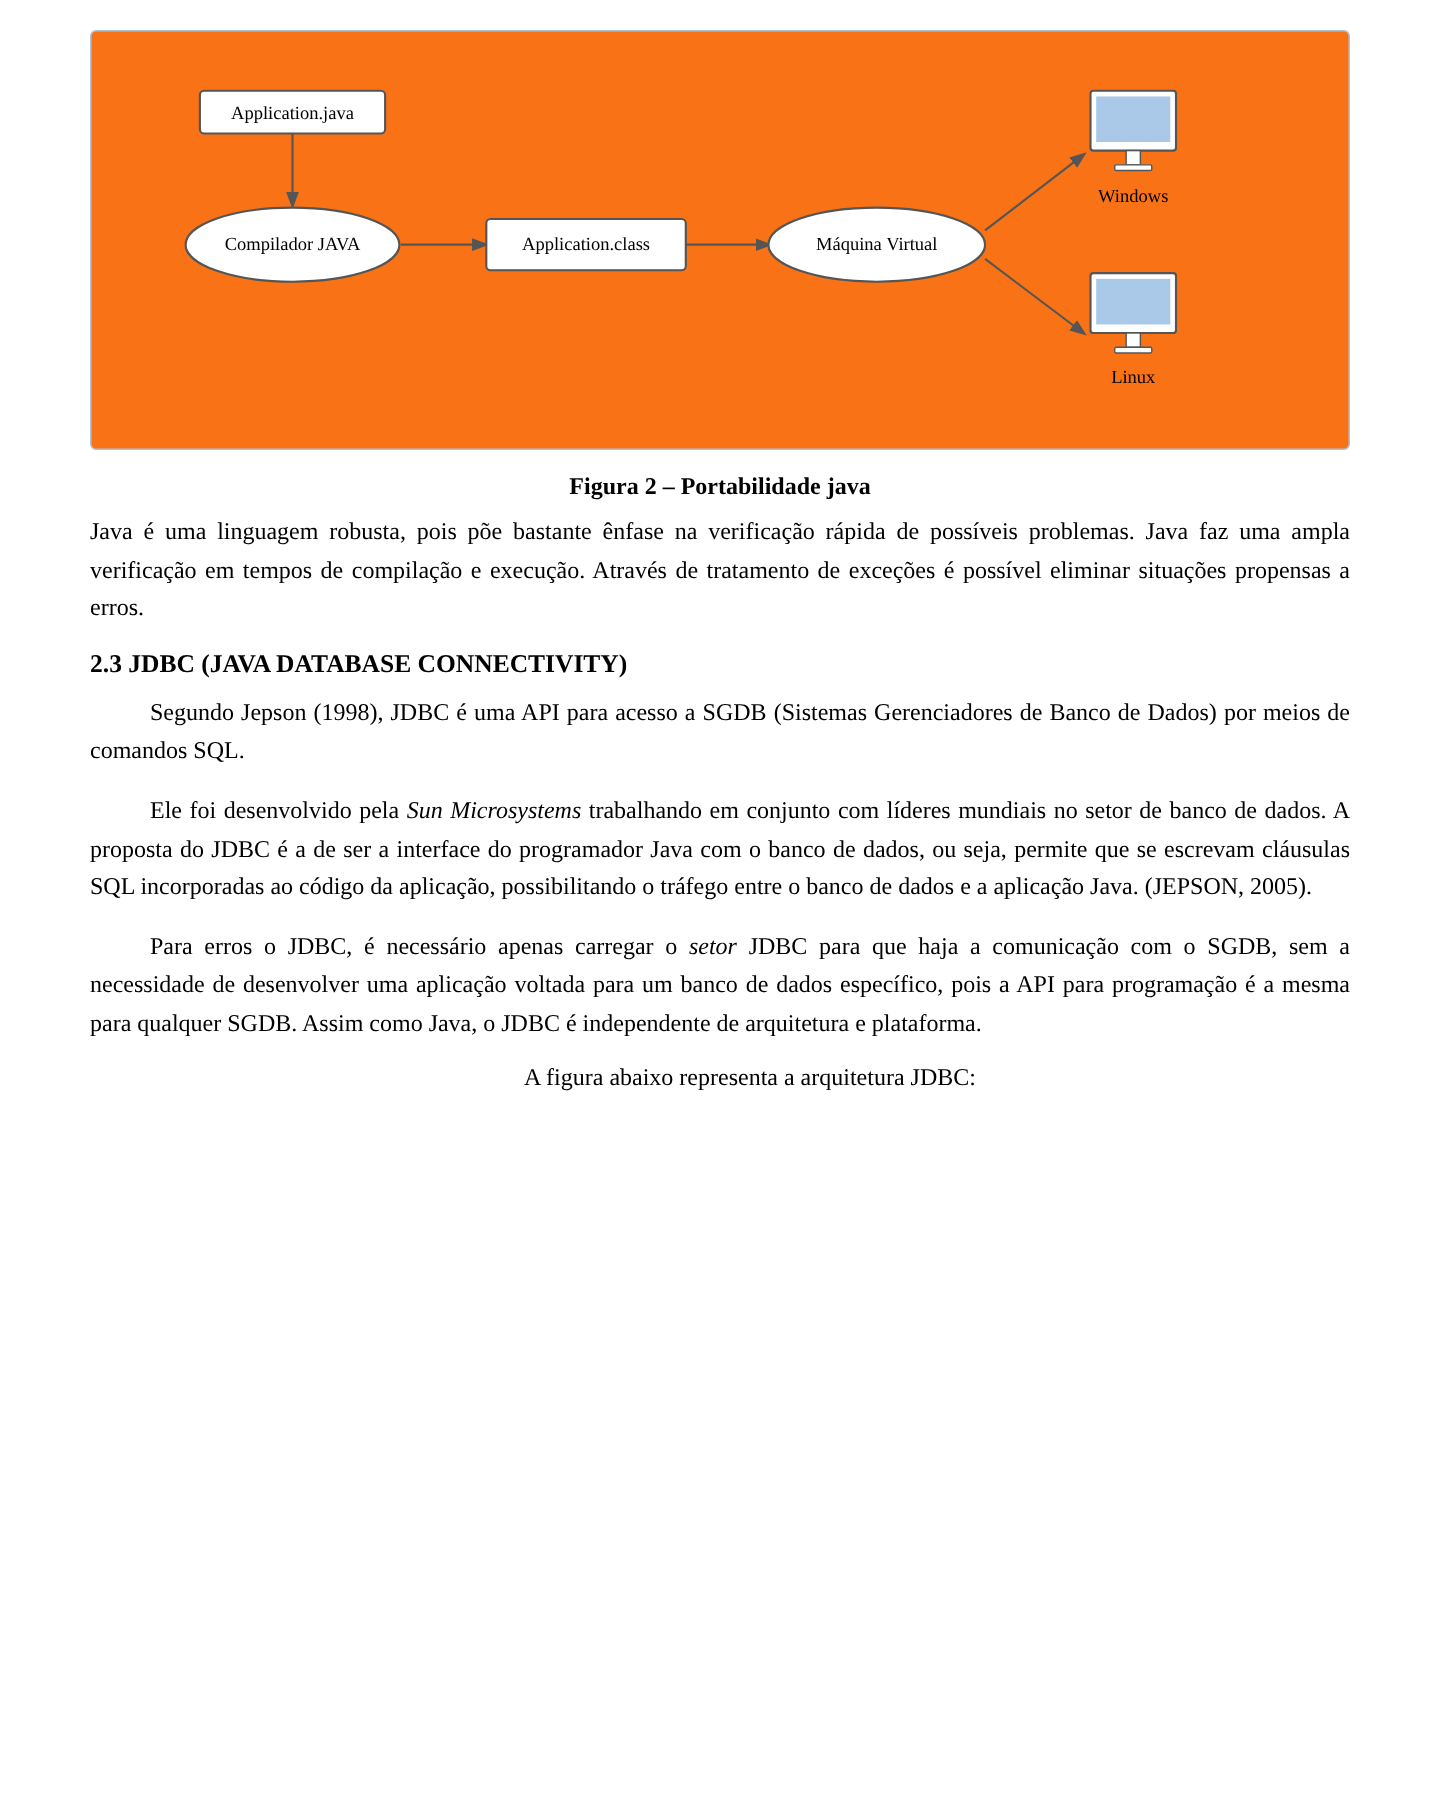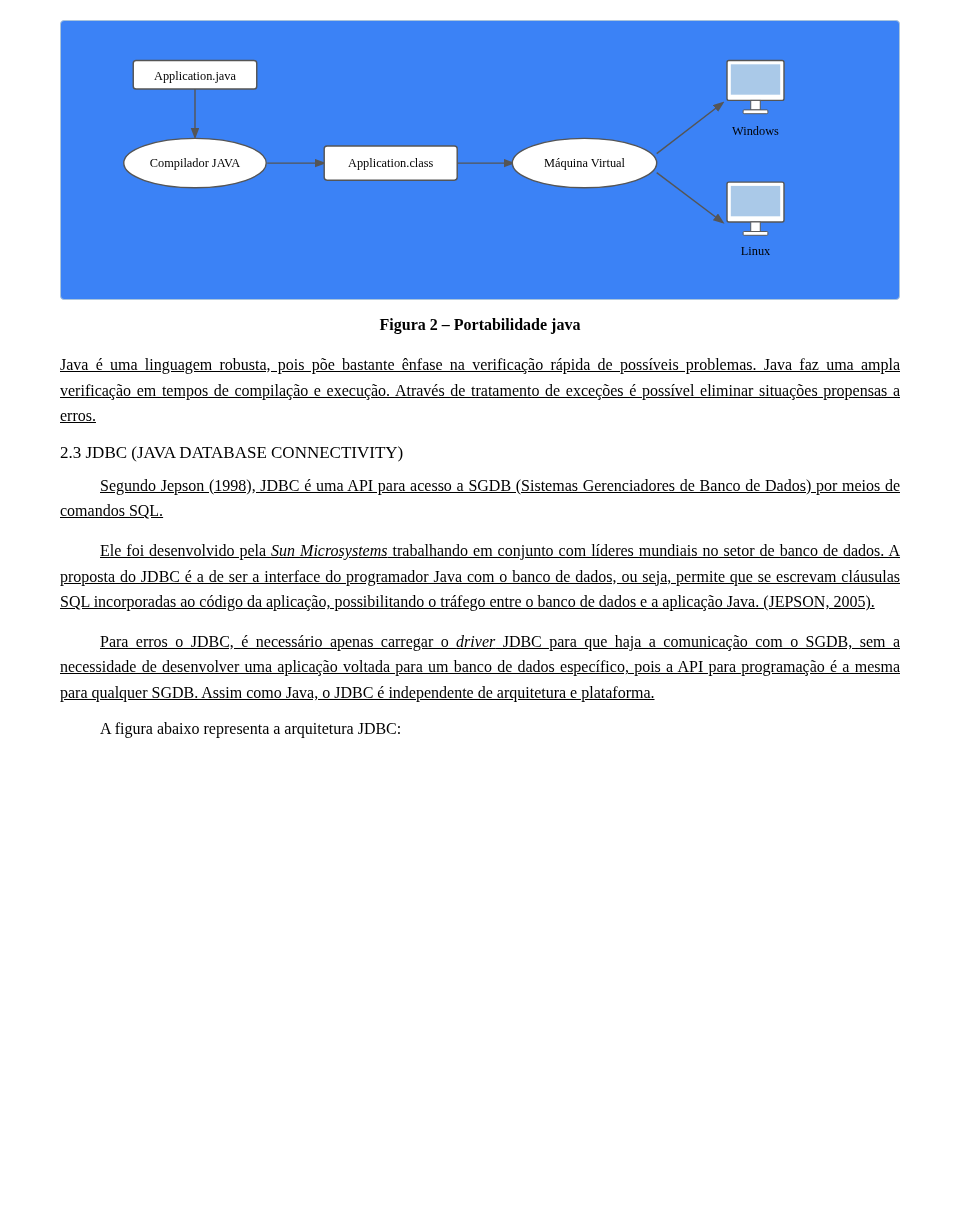--- a/index.html
+++ b/index.html
@@ -7,66 +7,66 @@
       background: #ffffff;
       font-family: "Times New Roman", Times, serif;
       font-size: 16px;
       color: #000000;
       width: 960px;
       min-height: 1208px;
       padding: 20px 60px 40px 60px;
     }
 
     .diagram-container {
-      background: #3b82f6;
+      background: #f97316;
       border: 1px solid #aac4dc;
       border-radius: 4px;
       padding: 30px 20px 20px 20px;
       margin-bottom: 16px;
       position: relative;
       height: 280px;
     }
 
     .figure-caption {
       text-align: center;
       font-weight: bold;
       font-size: 16px;
-      margin-bottom: 18px;
+      margin-bottom: 8px;
     }
 
     .diagram-svg {
       width: 100%;
       height: 100%;
     }
 
     .paragraph {
       text-align: justify;
       margin-bottom: 14px;
       line-height: 1.6;
-      text-decoration: underline;
     }
 
     .section-heading {
-      font-weight: normal;
+      font-weight: bold;
       font-size: 17px;
       margin-bottom: 10px;
       margin-top: 10px;
     }
 
     .indented {
       text-indent: 40px;
     }
 
     em {
       font-style: italic;
     }
 
     .last-paragraph {
       text-indent: 40px;
       margin-top: 6px;
+      text-align: center;
     }
   </style>
 </head>
 <body>
 
 <div class="diagram-container">
   <svg class="diagram-svg" viewBox="0 0 840 240" xmlns="http://www.w3.org/2000/svg">
 
     <rect x="55" y="10" width="130" height="30" rx="3" ry="3" fill="white" stroke="#555" stroke-width="1.5"></rect>
     <text x="120" y="30" text-anchor="middle" font-family="Times New Roman, serif" font-size="13">Application.java</text>
@@ -117,16 +117,16 @@
 
 <p class="section-heading">2.3  JDBC (JAVA DATABASE CONNECTIVITY)</p>
 
 <p class="paragraph indented">Segundo Jepson (1998), JDBC é uma API para acesso a SGDB (Sistemas Gerenciadores de Banco de Dados) por meios de comandos SQL.</p>
 
 <p class="paragraph indented">
   <span>Ele foi desenvolvido pela </span><em>Sun Microsystems</em><span> trabalhando em conjunto com líderes mundiais no setor de banco de dados. A proposta do JDBC é a de ser a interface do programador Java com o banco de dados, ou seja, permite que se escrevam cláusulas SQL incorporadas ao código da aplicação, possibilitando o tráfego entre o banco de dados e a aplicação Java. (JEPSON, 2005).</span>
 </p>
 
 <p class="paragraph indented">
-  <span>Para erros o JDBC, é necessário apenas carregar o </span><em>driver</em><span> JDBC para que haja a comunicação com o SGDB, sem a necessidade de desenvolver uma aplicação voltada para um banco de dados específico, pois a API para programação é a mesma para qualquer SGDB. Assim como Java, o JDBC é independente de arquitetura e plataforma.</span>
+  <span>Para erros o JDBC, é necessário apenas carregar o </span><em>setor</em><span> JDBC para que haja a comunicação com o SGDB, sem a necessidade de desenvolver uma aplicação voltada para um banco de dados específico, pois a API para programação é a mesma para qualquer SGDB. Assim como Java, o JDBC é independente de arquitetura e plataforma.</span>
 </p>
 
 <p class="last-paragraph">A figura abaixo representa a arquitetura JDBC:</p>
 
 </body></html>

